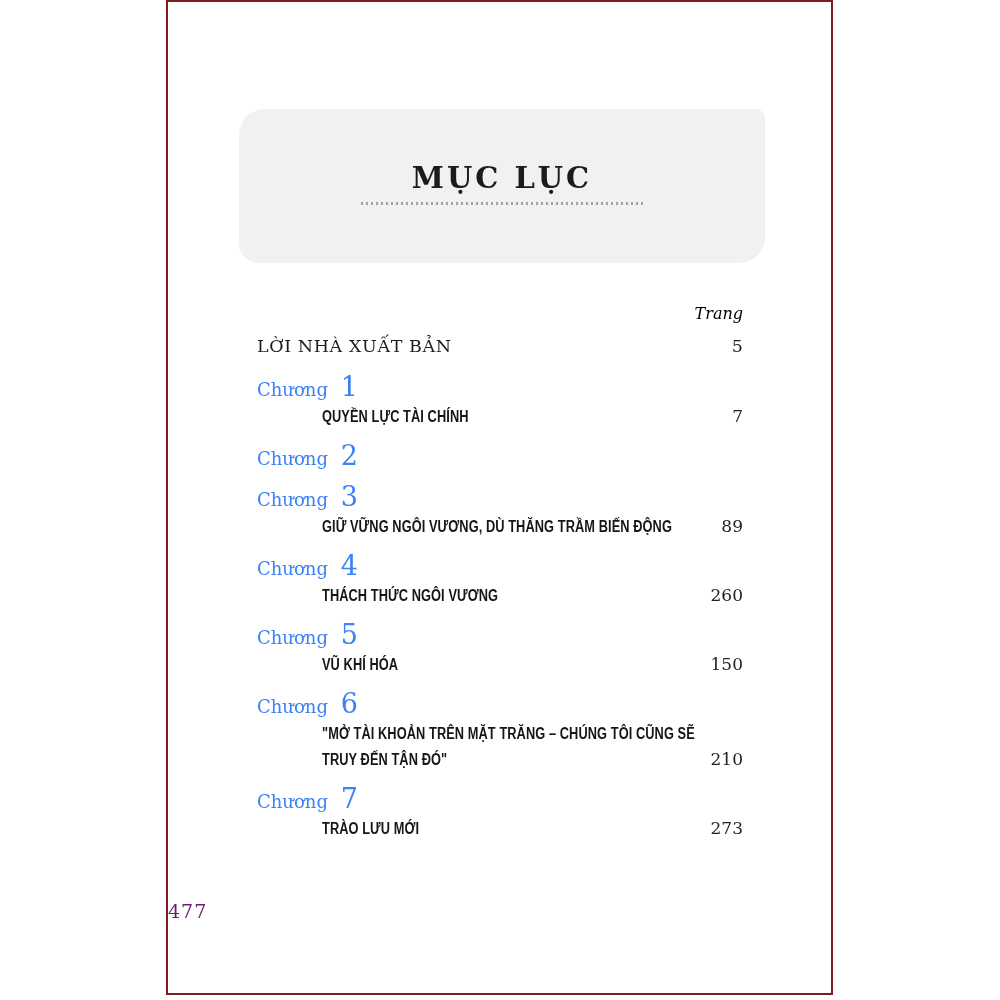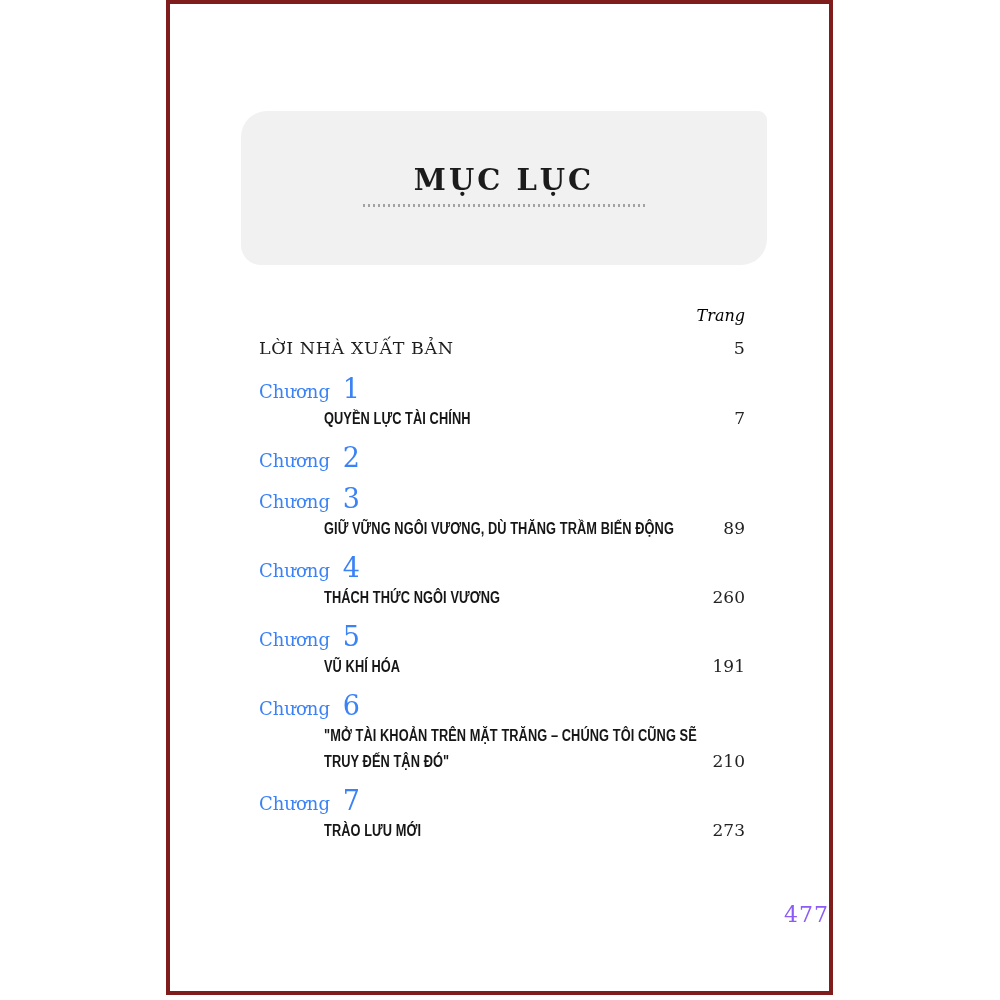--- a/index.html
+++ b/index.html
@@ -13,21 +13,21 @@
     overflow: hidden;
   }
   .book-page {
     position: absolute;
     left: 166px;
     top: 0;
     width: 667px;
     height: 995px;
     box-sizing: border-box;
     background: #ffffff;
-    border: 4px solid #7f1d1d;
+    border: 2px solid #7f1d1d;
   }
   
   .header-box {
     position: absolute;
     left: 71px;
     top: 107px;
     width: 526px;
     height: 154px;
     background: #f2f1f1;
     border-radius: 26px 9px 26px 20px;
@@ -113,24 +113,24 @@
     font-family: "DejaVu Serif", serif;
     font-size: 17px;
     line-height: 26px;
     color: #232323;
   }
   .footer-pagenum {
     position: absolute;
     left: 0;
     top: 898px;
     width: 100%;
-    text-align: right;
-    font-size: 22px;
+    text-align: left;
+    font-size: 19px;
     letter-spacing: 1px;
-    color: #8b5cf6;
+    color: #701a75;
   }
 </style>
 </head>
 <body>
 
 <div class="book-page">
 
   <div class="header-box">
     <h1 class="header-title">MỤC LỤC</h1>
     <div class="title-dots"></div>
@@ -185,21 +185,21 @@
       </div>
     </div>
 
     <div class="chapter">
       <div class="chapter-heading">
         <span>Chương</span>
         <span class="chapter-num">5</span>
       </div>
       <div class="chapter-row">
         <div class="chapter-title">VŨ KHÍ HÓA</div>
-        <div class="chapter-page">191</div>
+        <div class="chapter-page">150</div>
       </div>
     </div>
 
     <div class="chapter">
       <div class="chapter-heading">
         <span>Chương</span>
         <span class="chapter-num">6</span>
       </div>
       <div class="chapter-row">
         <div class="chapter-title">"MỞ TÀI KHOẢN TRÊN MẶT TRĂNG – CHÚNG TÔI CŨNG SẼ

